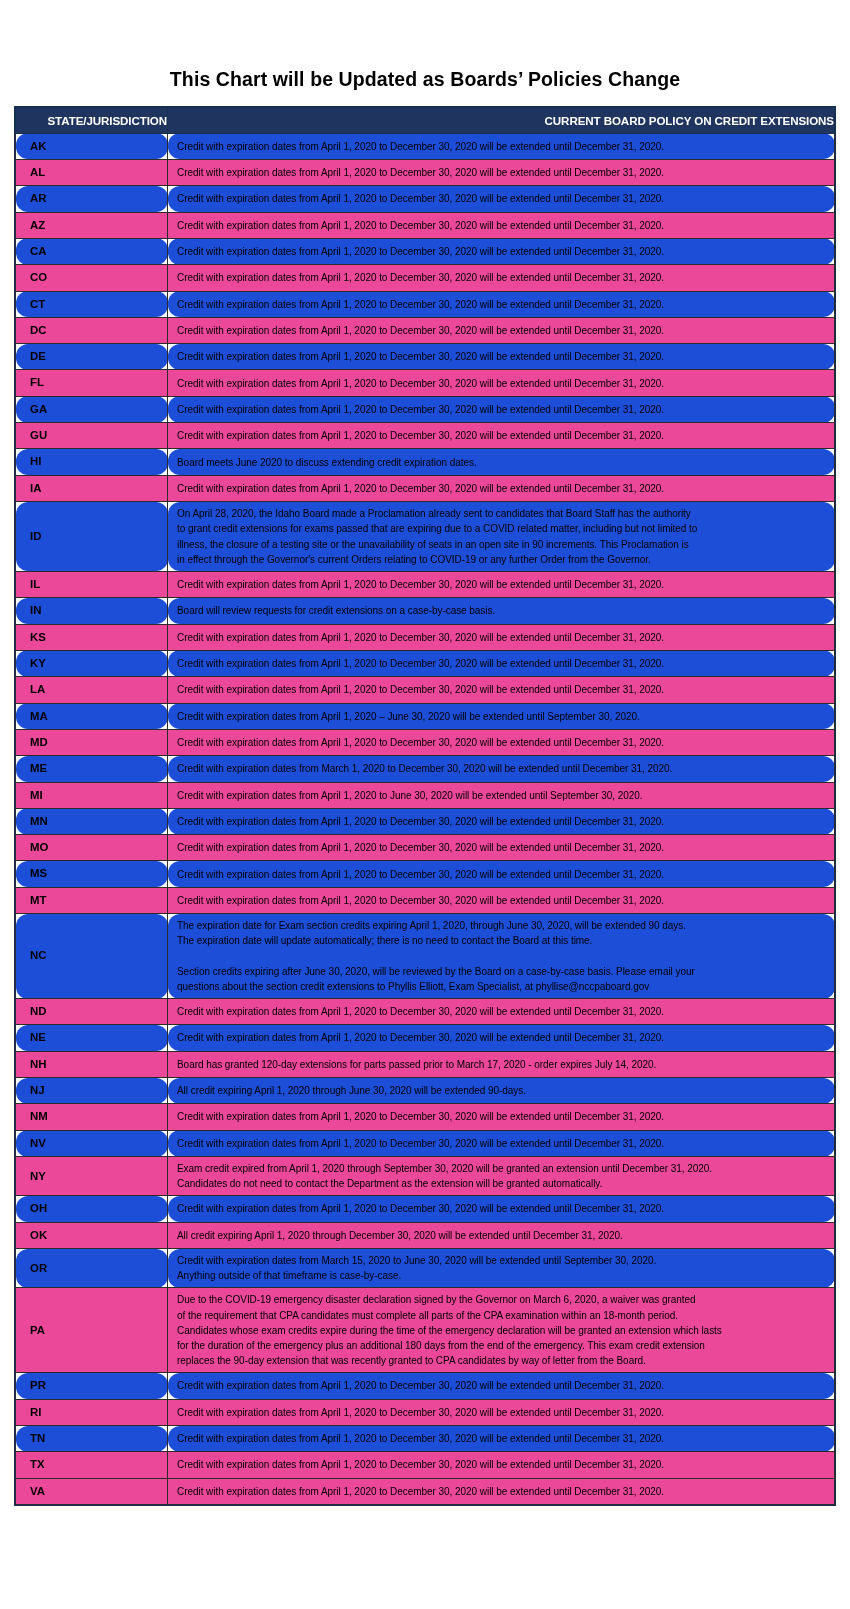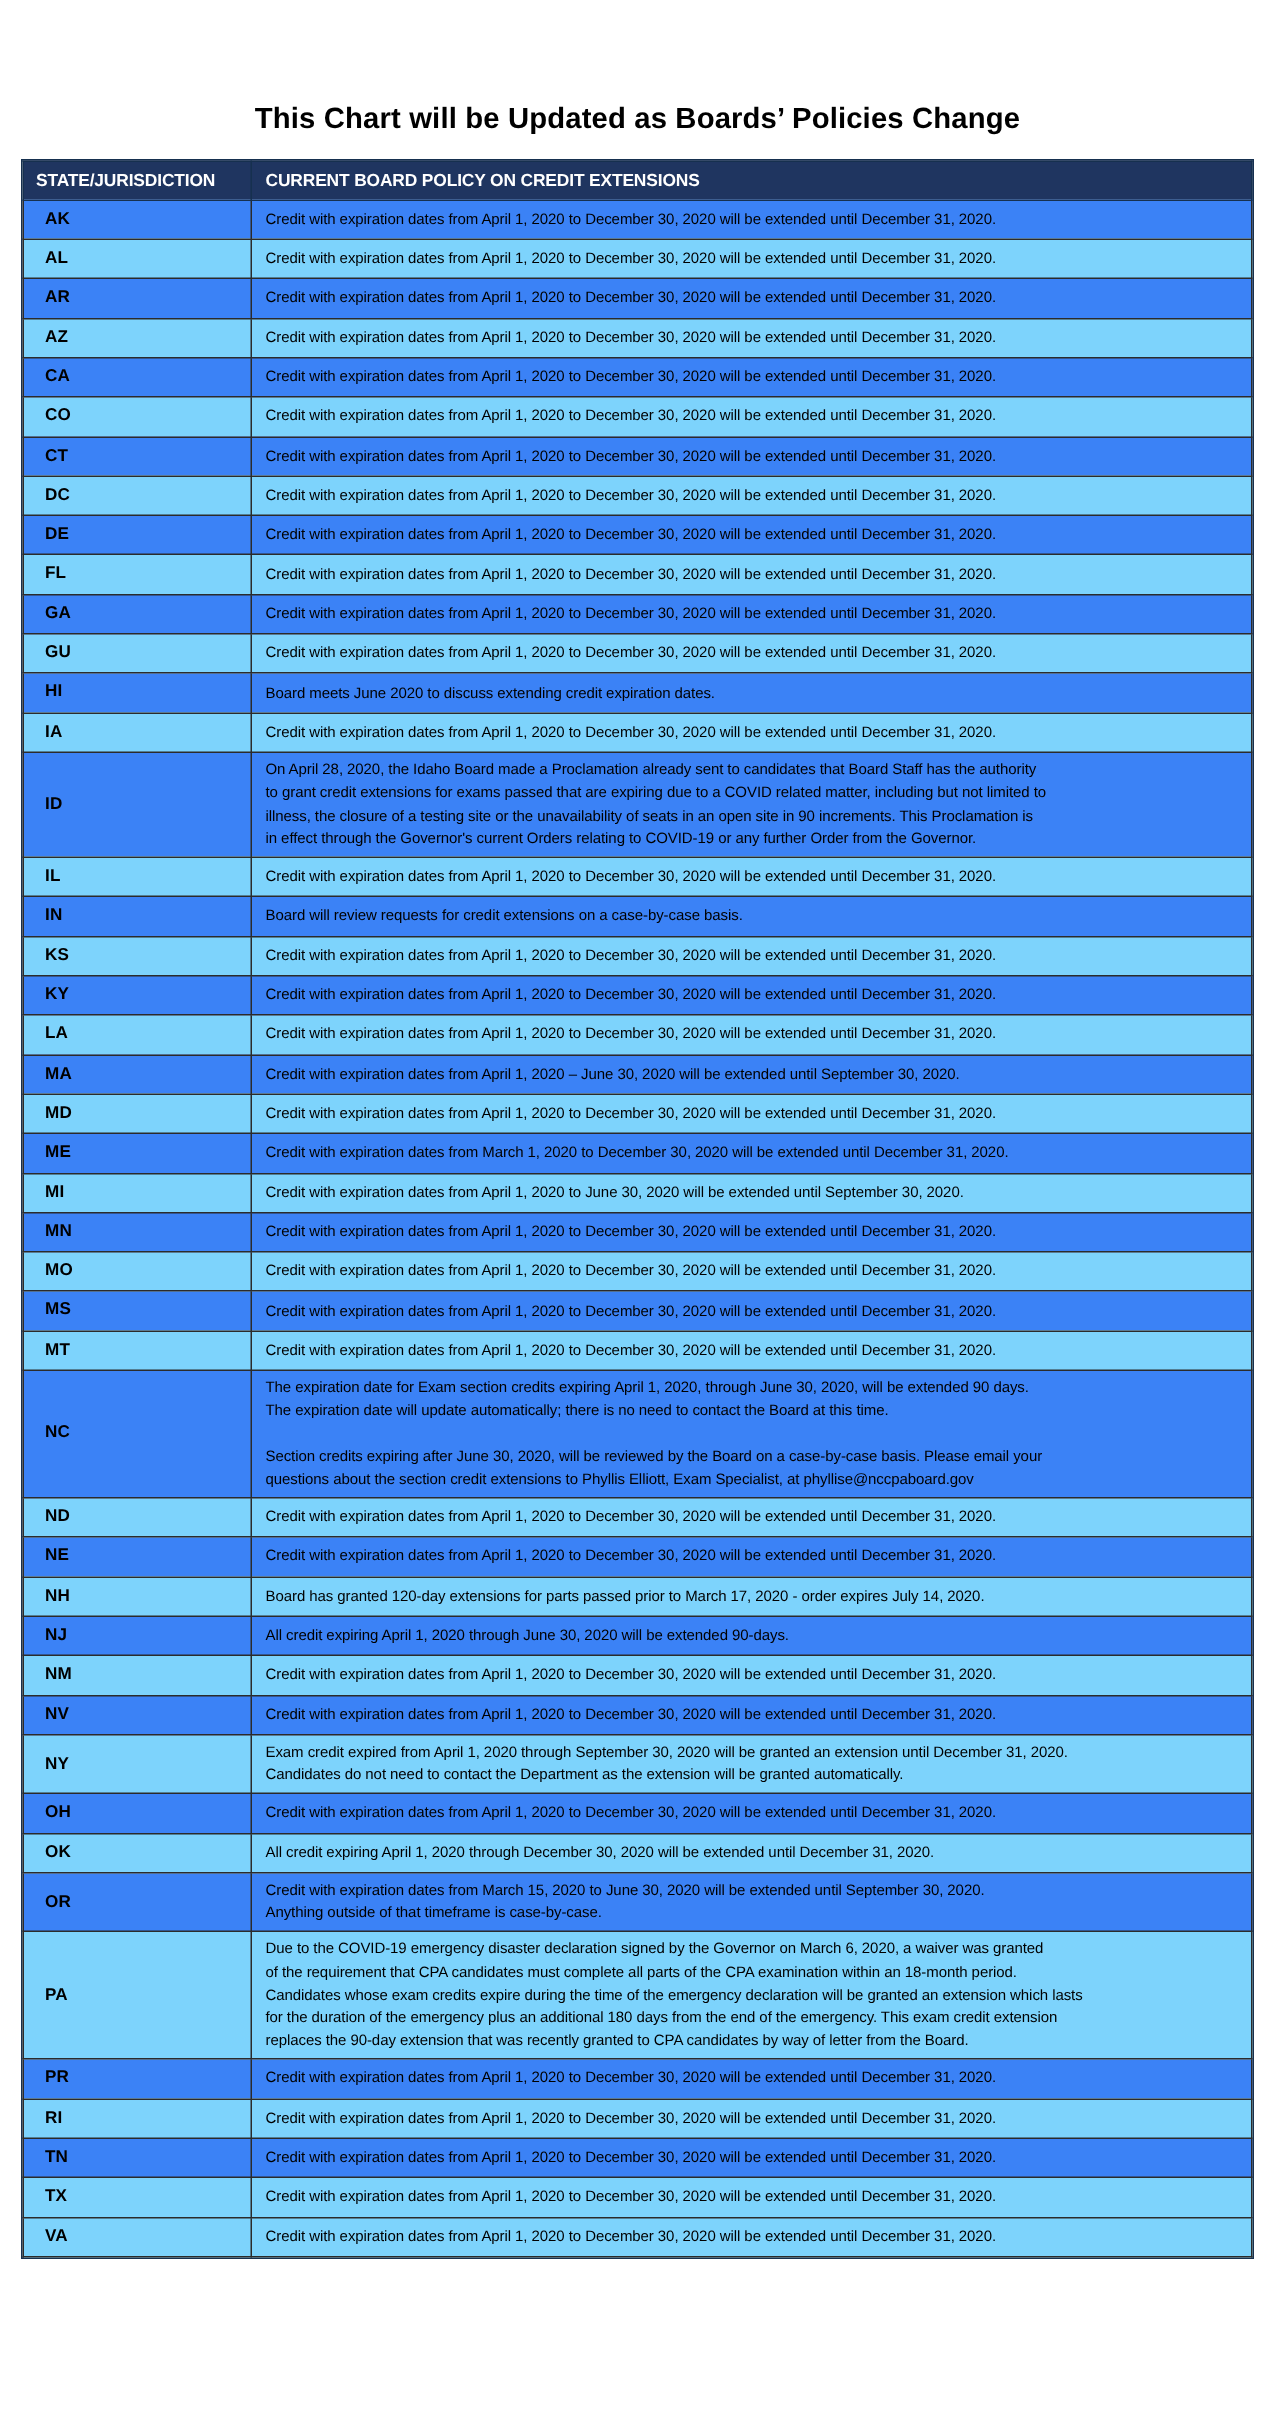--- a/index.html
+++ b/index.html
@@ -42,21 +42,21 @@
     border-collapse: collapse;
     table-layout: fixed;
     font-size: 11.2px;
   }
   table.policy-table col.c-state { width: 152px; }
   table.policy-table col.c-policy { width: auto; }
 
   thead th {
     background: #1f3560;
     color: #ffffff;
-    text-align: left;
+    text-align: right;
     font-weight: bold;
     font-size: 11.6px;
     letter-spacing: -0.1px;
     padding: 6px 0 6px 8px;
     border: 1px solid #16304f;
     vertical-align: middle;
     height: 22px;
     box-sizing: border-box;
   }
   thead th.th-policy { padding-left: 9px; }
@@ -73,22 +73,22 @@
     font-size: 11.4px;
     padding-left: 14px;
     letter-spacing: 0.1px;
     white-space: nowrap;
   }
   tbody td.policy-cell {
     font-size: 10px;
     letter-spacing: -0.05px;
     padding-left: 9px;
   }
-  tbody tr.shade-light td { background: #3b82f6; }
-  tbody tr.shade-dark  td { background: #7dd3fc; margin-left: 33px; }
+  tbody tr.shade-light td { background: #1d4ed8; border-radius: 12px; }
+  tbody tr.shade-dark  td { background: #ec4899; margin-left: 33px; }
 
   .policy-cell p {
     margin: 0;
     padding: 0;
   }
   .policy-cell p.blank-line {
     height: 1.52em;
   }
 </style>
 </head>

